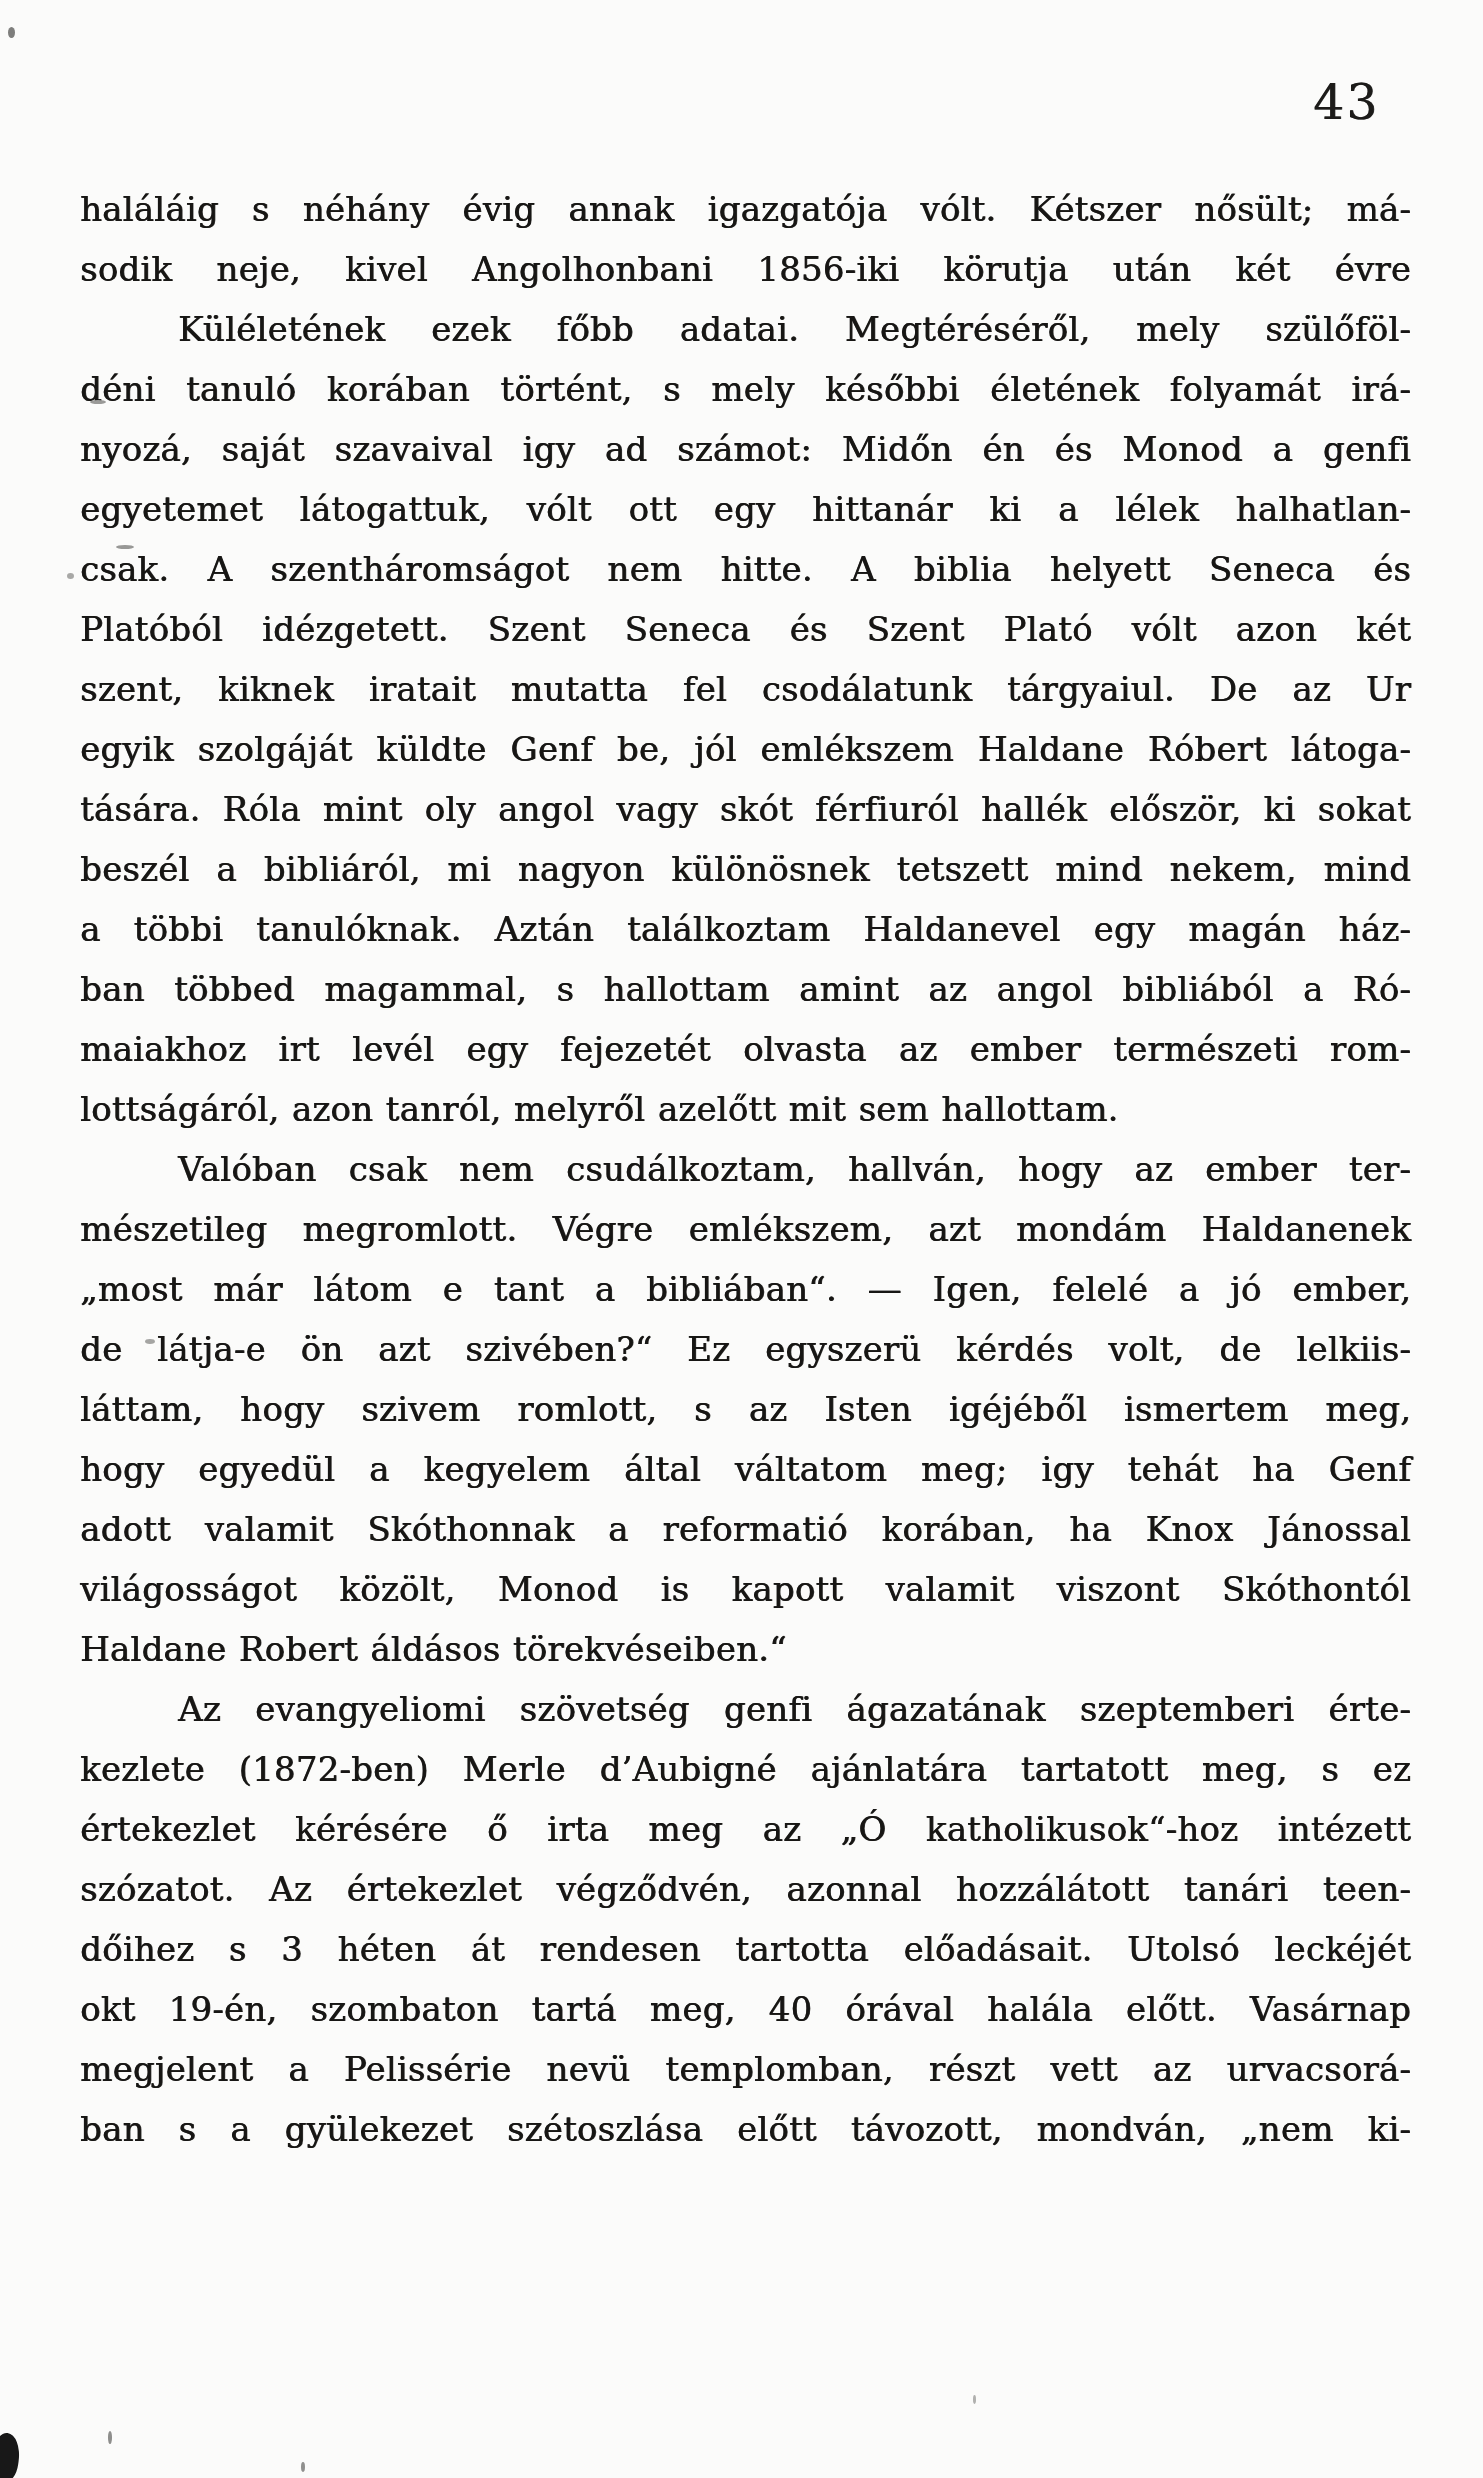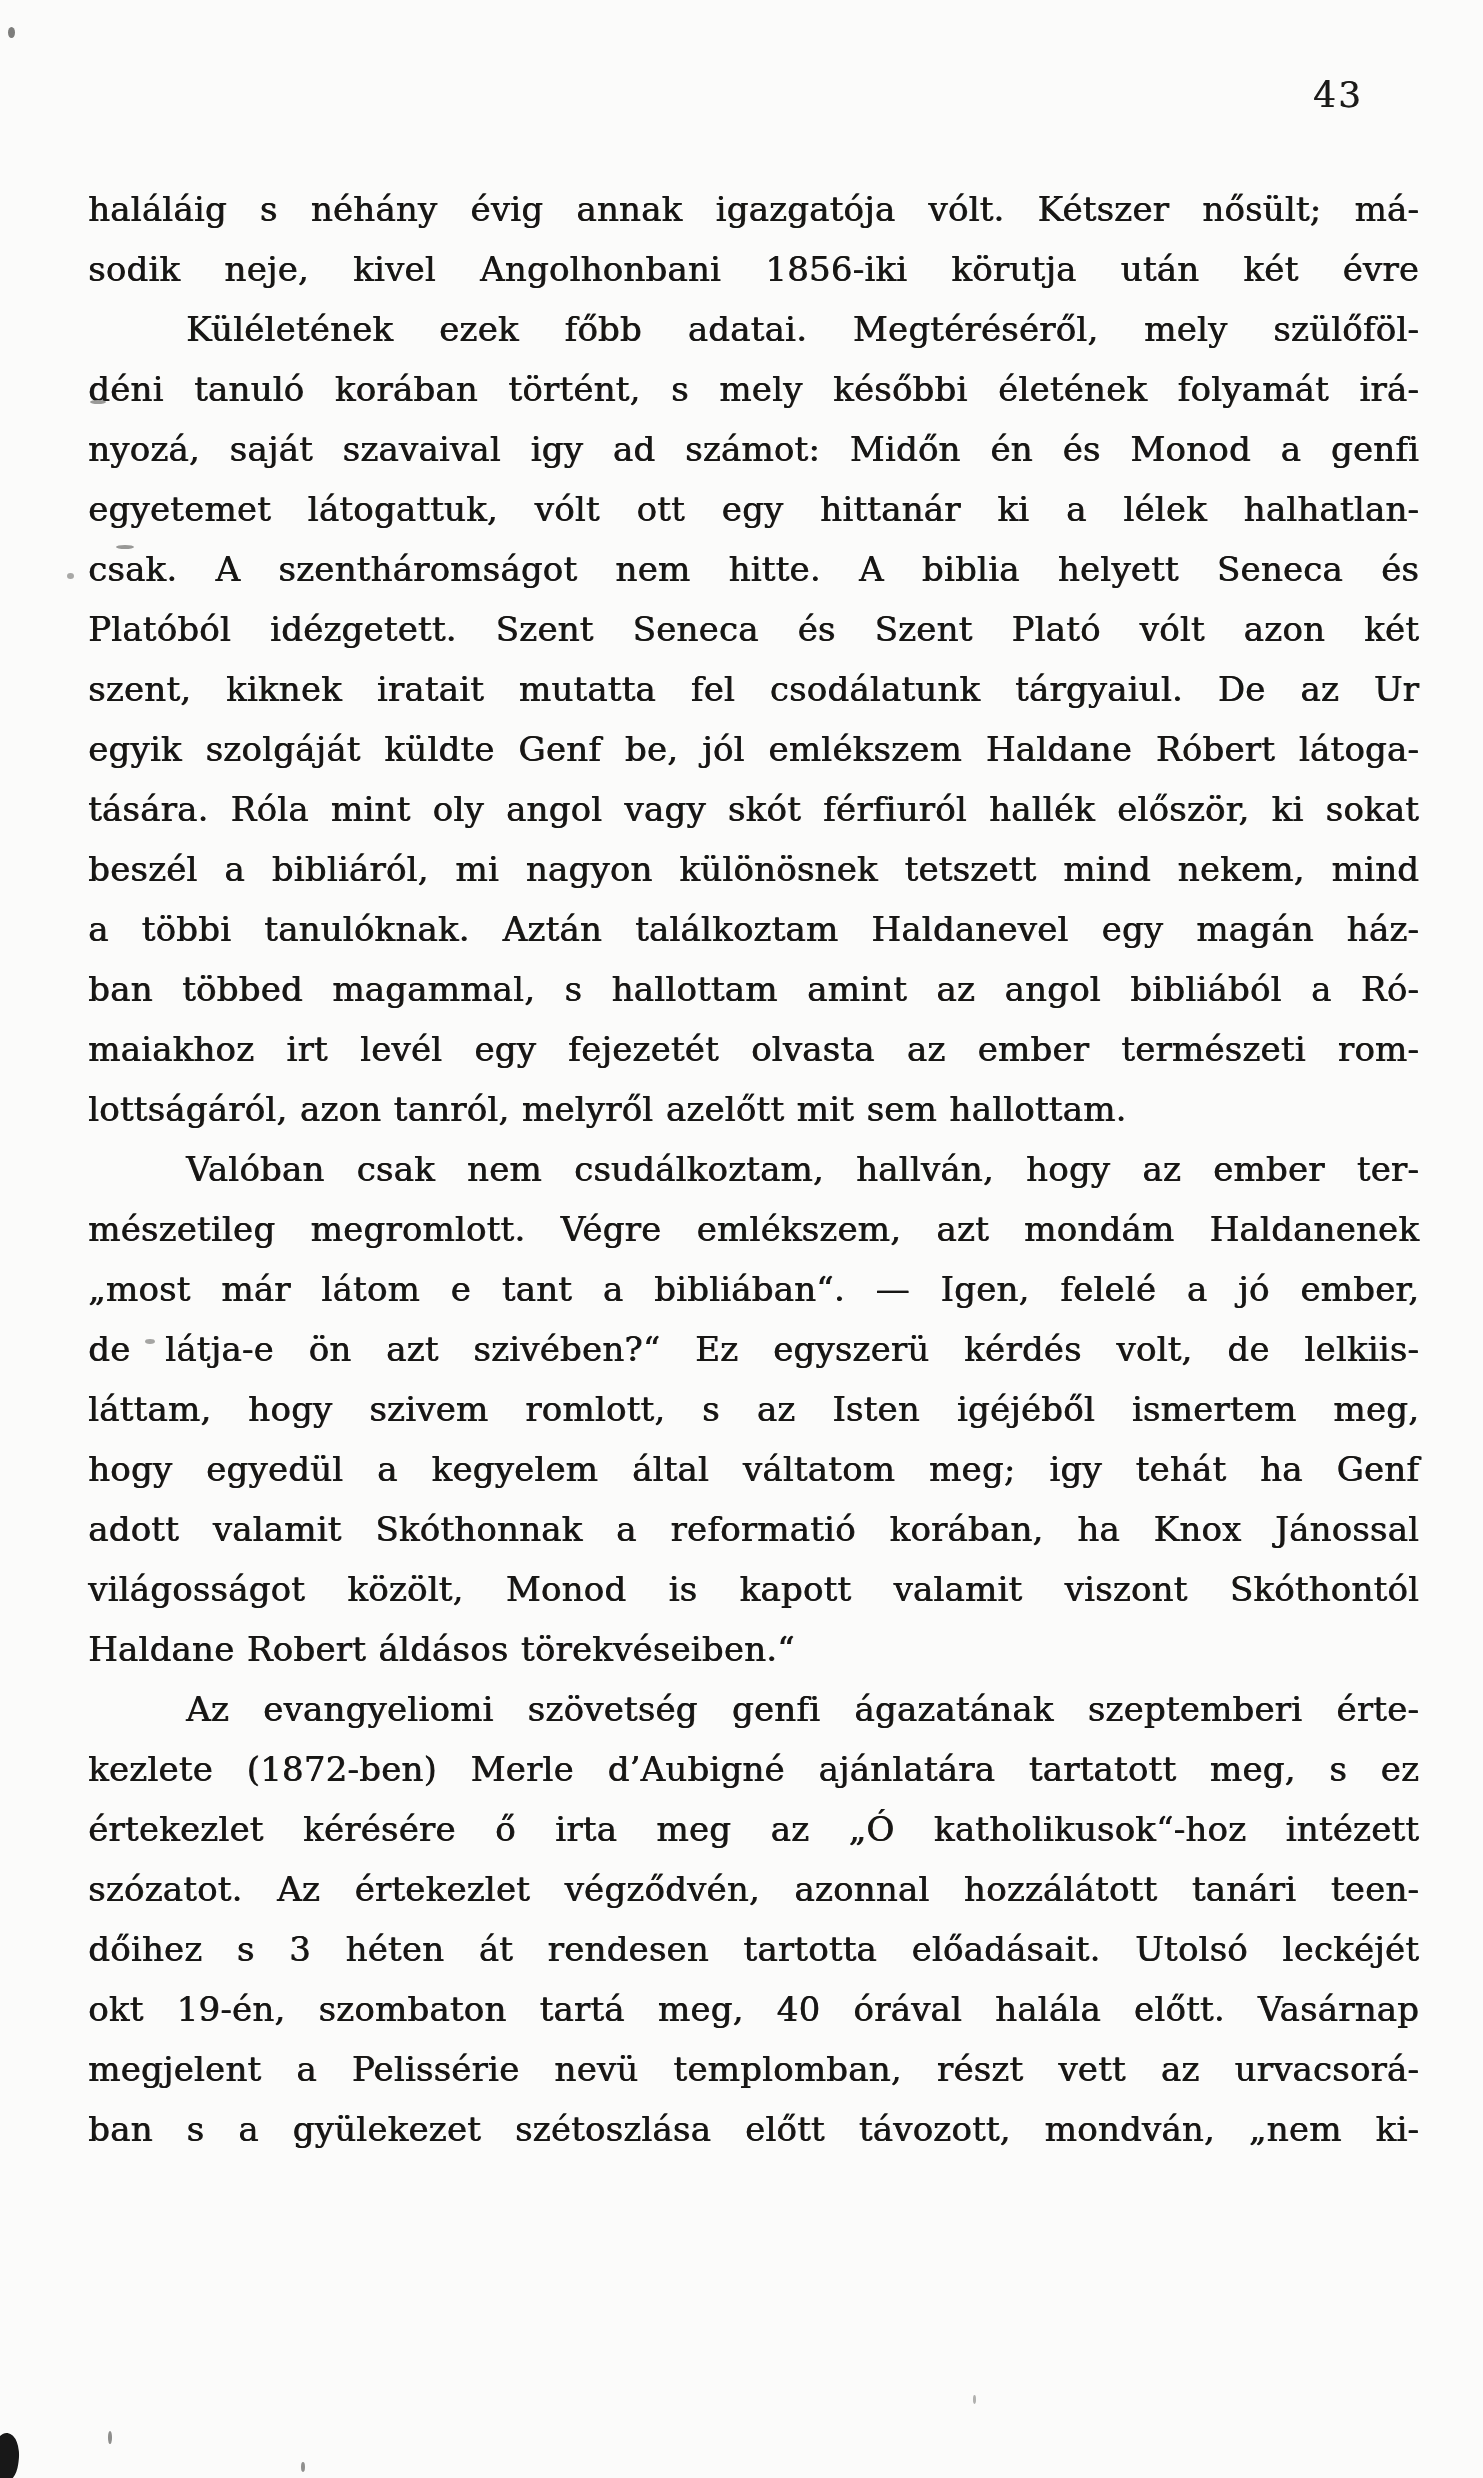--- a/index.html
+++ b/index.html
@@ -16,28 +16,28 @@
     height: 2479px;
     background: #fbfbfa;
     font-family: "DejaVu Serif", "Liberation Serif", serif;
     color: #161513;
   }
   .pagenum {
     position: absolute;
     left: 1313px;
     top: 74px;
     width: 69px;
-    font-size: 36px;
+    font-size: 49px;
     letter-spacing: 2px;
     color: #1c1b19;
     text-shadow: 0.6px 0 0 rgba(20,20,20,0.8);
   }
   .textblock {
     position: absolute;
-    left: 88px;
+    left: 80px;
     top: 179px;
     width: 1331px;
   }
   .line {
     height: 60px;
     line-height: 60px;
     font-size: 34px;
     white-space: normal;
     text-align: justify;
     text-align-last: justify;

